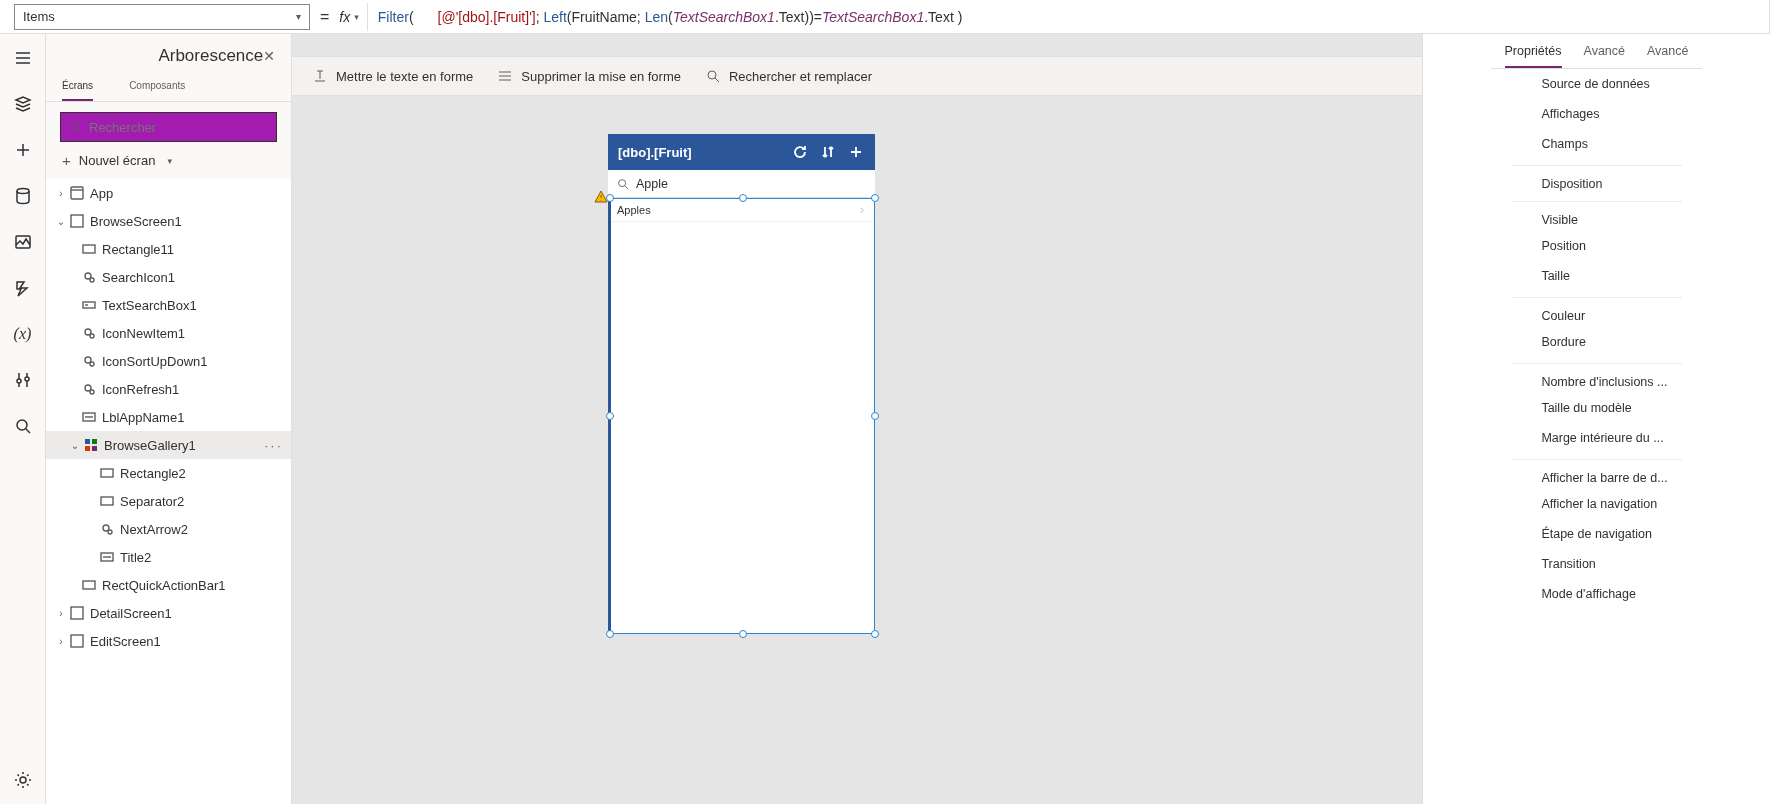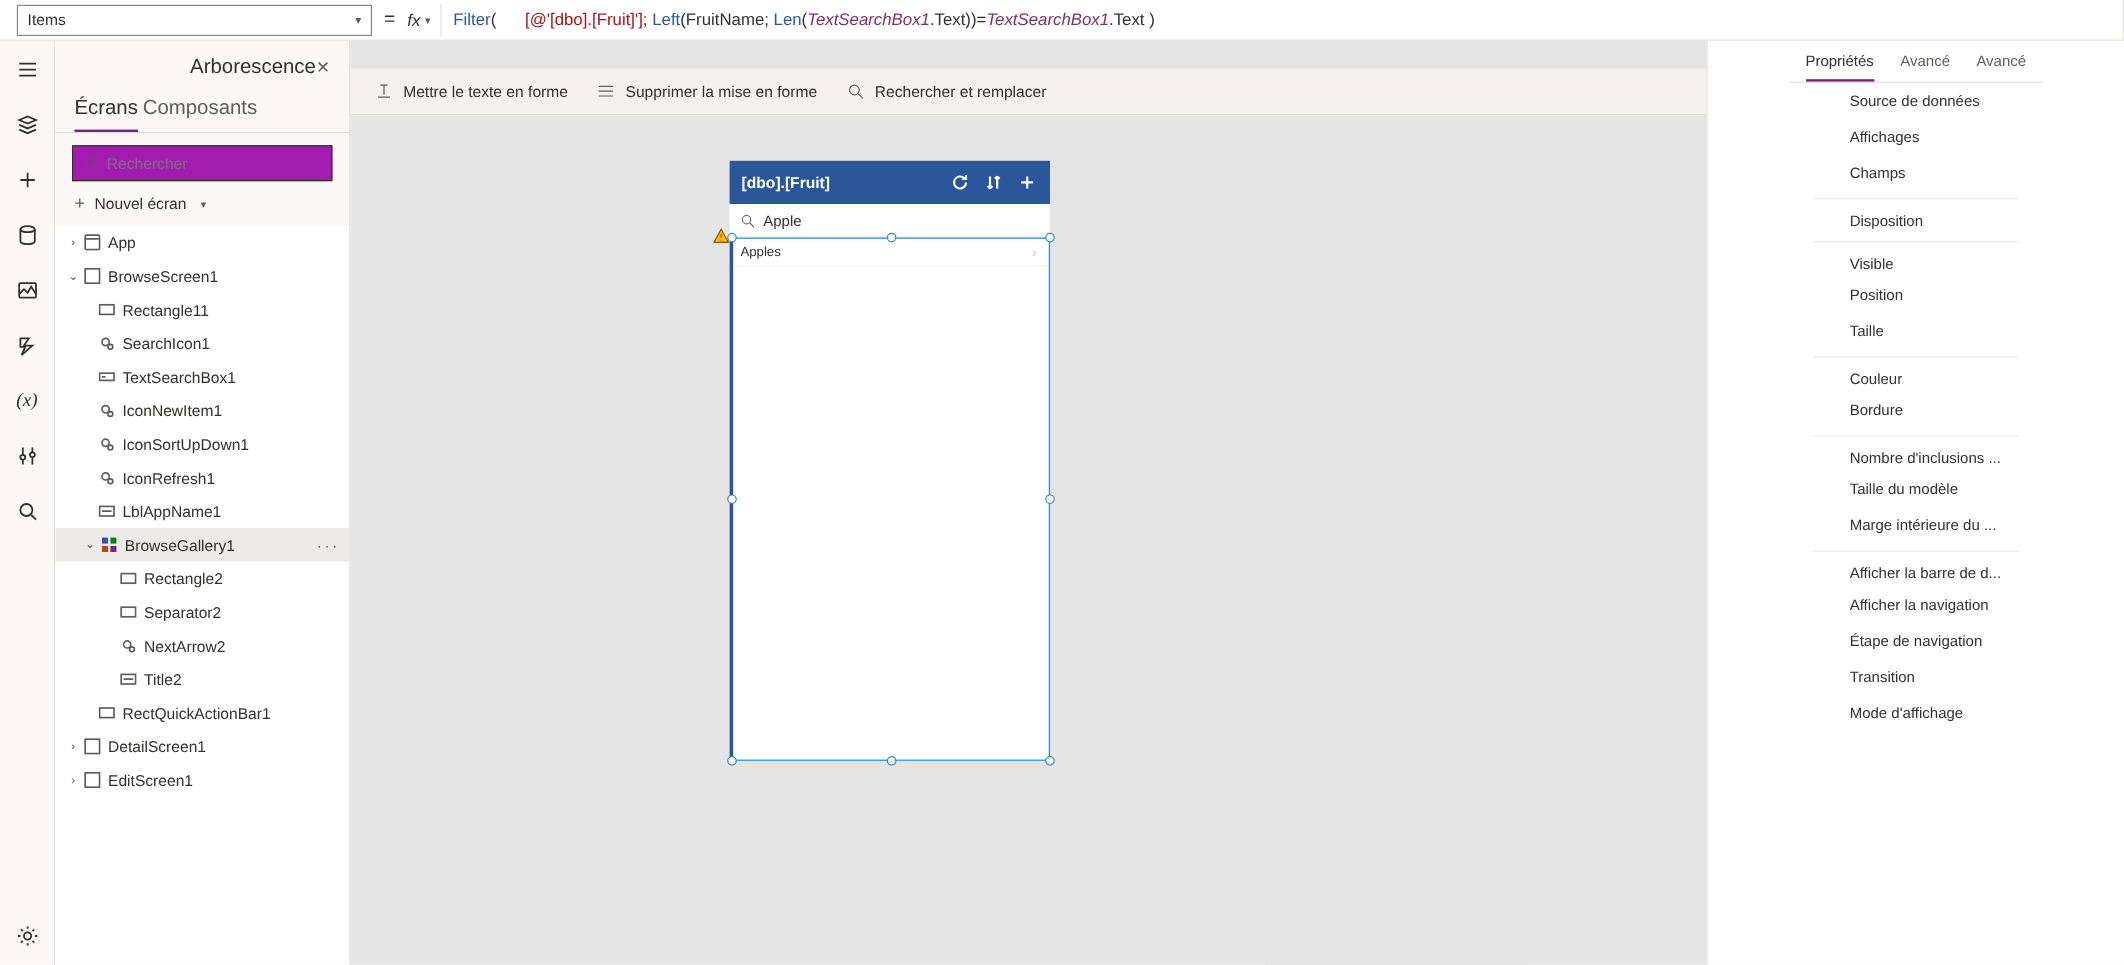--- a/index.html
+++ b/index.html
@@ -32,21 +32,21 @@
 .rail { width: 46px; background: #faf9f8; border-right: 1px solid #e1dfdd; display: flex; flex-direction: column; align-items: center; padding-top: 14px; gap: 26px; }
 .rail-icon { width: 20px; height: 20px; display: flex; align-items: center; justify-content: center; color: #323130; cursor: pointer; }
 .rail-icon svg { width: 20px; height: 20px; stroke: #323130; fill: none; stroke-width: 1.5; }
 .rail-spacer { flex: 1; }
 
 
 .tree-panel { width: 246px; background: #faf9f8; border-right: 1px solid #e1dfdd; display: flex; flex-direction: column; }
 .tree-header { display: flex; align-items: center; justify-content: flex-end; padding: 12px 16px 6px 16px; }
 .tree-title { font-size: 17px; color: #323130; }
 .tree-close { font-size: 14px; color: #605e5c; cursor: pointer; }
-.tree-tabs { display: flex; gap: 4px; padding: 0 16px; border-bottom: 1px solid #e1dfdd; font-size: 17px; }
+.tree-tabs { display: flex; gap: 36px; padding: 0 16px; border-bottom: 1px solid #e1dfdd; font-size: 10px; }
 .tree-tab { padding: 8px 0; cursor: pointer; color: #605e5c; border-bottom: 2px solid transparent; }
 .tree-tab.active { color: #323130; border-bottom-color: #742774; }
 .tree-search-row { padding: 10px 14px 6px 14px; }
 .tree-search { display: flex; align-items: center; border: 1px solid #323130; height: 30px; padding: 0 8px; gap: 6px; background: #a21caf; }
 .tree-search svg { width: 14px; height: 14px; stroke: #605e5c; fill: none; }
 .tree-search input { border: none; outline: none; font-size: 13px; flex: 1; background: transparent; }
 .new-screen { display: flex; align-items: center; gap: 8px; padding: 4px 16px 10px 16px; font-size: 13px; color: #323130; cursor: pointer; }
 .new-screen .plus { font-size: 15px; color: #605e5c; }
 .new-screen .chev { font-size: 9px; color: #605e5c; margin-left: 4px; }
 

